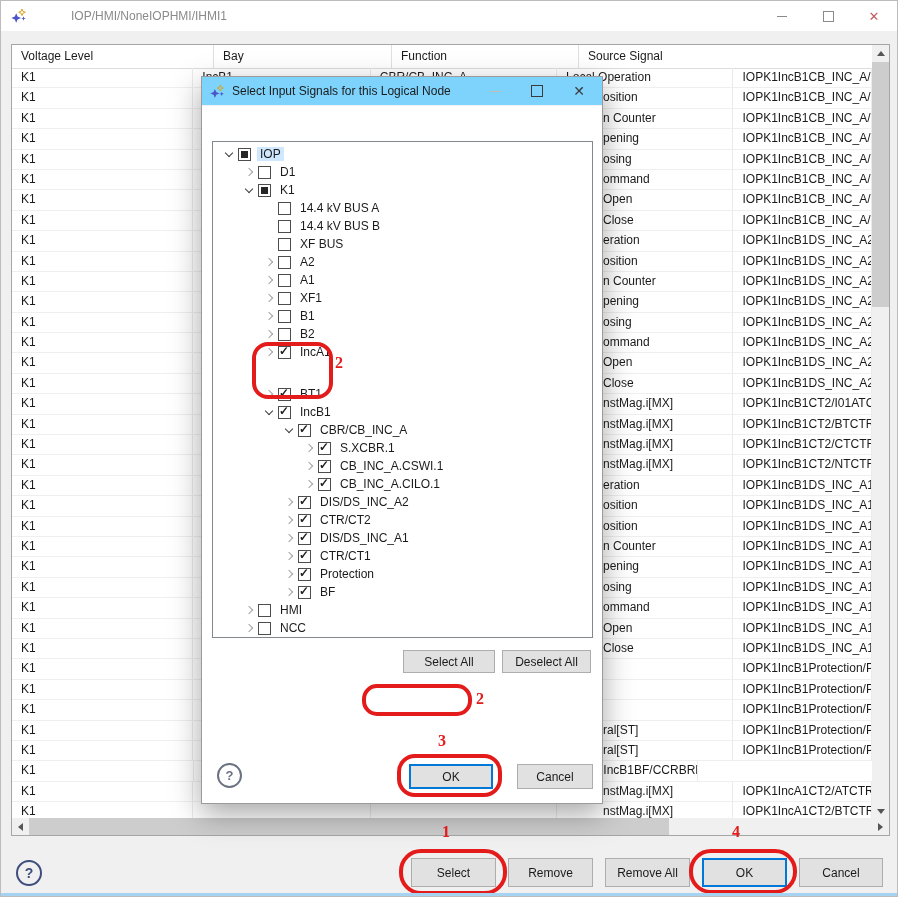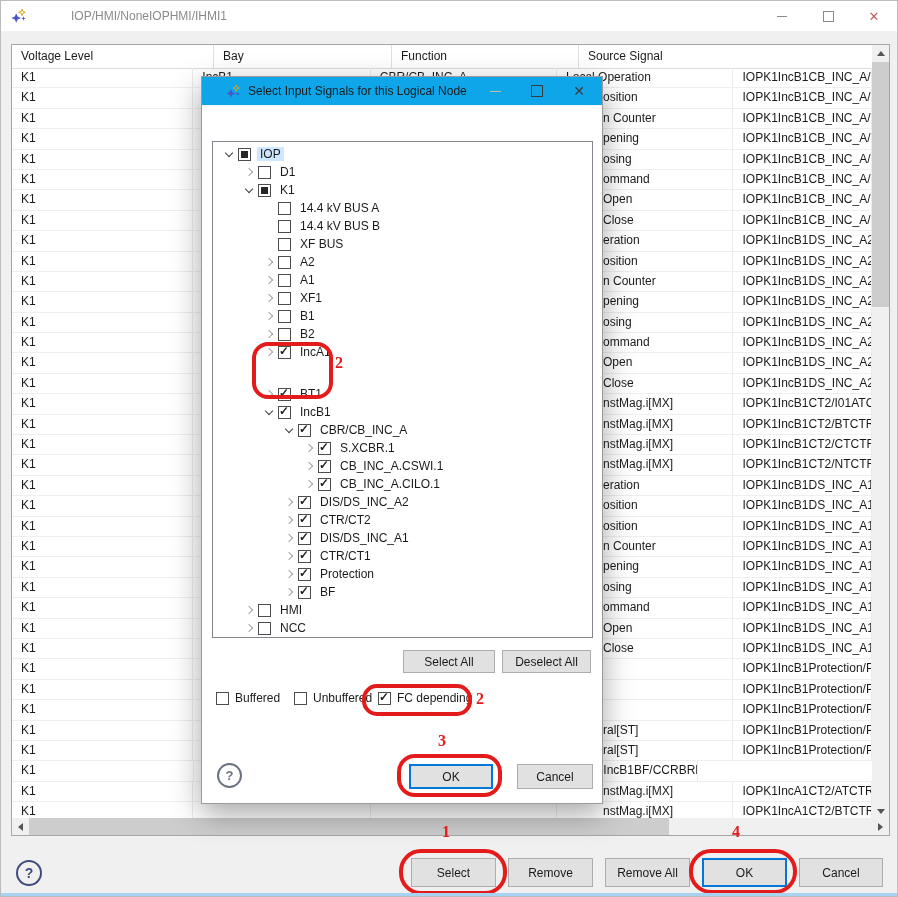--- a/index.html
+++ b/index.html
@@ -36,21 +36,21 @@
   .tri-lf{width:0;height:0;border-top:4px solid transparent;border-bottom:4px solid transparent;border-right:5px solid #555;}
   .tri-rt{width:0;height:0;border-top:4px solid transparent;border-bottom:4px solid transparent;border-left:5px solid #555;}
   
   .btn{position:absolute;height:29px;background:#e1e1e1;border:1px solid #adadad;box-sizing:border-box;
        font-size:12px;display:flex;align-items:center;justify-content:center;font-family:"Liberation Sans",sans-serif;}
   .btn.default{border:1px solid #0078d7;box-shadow:inset 0 0 0 1px #0078d7;}
   .helpicon{position:absolute;border-radius:50%;display:flex;align-items:center;justify-content:center;font-weight:bold;}
   
   #dialog{position:absolute;left:200px;top:75px;width:402px;height:728px;background:#fff;
           border:1px solid #9b9b9b;box-sizing:border-box;z-index:10;box-shadow:0 10px 28px rgba(0,0,0,.35);}
-  .dtitlebar{position:absolute;left:0;top:0;right:0;height:28px;background:#0ea5e9;display:flex;align-items:center;border-bottom:1px solid #f2f2f2;padding-left:16px;}
+  .dtitlebar{position:absolute;left:0;top:0;right:0;height:28px;background:#7dd3fc;display:flex;align-items:center;border-bottom:1px solid #f2f2f2;}
   .dtitlebar .appicon{margin:0 7px 0 8px;width:15px;height:15px;}
   .dtitlebar .title{font-size:12px;color:#1b1b1b;}
   .dctrls{position:absolute;right:2px;top:0;height:28px;display:flex;}
   .dwbtn{width:42px;height:28px;display:flex;align-items:center;justify-content:center;}
   #treebox{position:absolute;left:10px;top:64px;width:381px;height:497px;background:#fff;border:1px solid #828790;box-sizing:border-box;overflow:hidden;}
   #tree{padding-top:3px;}
   .titem{display:flex;align-items:center;height:18px;}
   .chev{width:15px;height:12px;display:flex;align-items:center;justify-content:center;flex:0 0 15px;}
   .chev::before{content:"";width:5px;height:5px;border-right:1.4px solid #a2a2a2;border-bottom:1.4px solid #a2a2a2;transform:rotate(-45deg);display:block;}
   .chev.open::before{transform:rotate(45deg);border-color:#3c3c3c;margin-top:-3px;}
@@ -547,34 +547,20 @@
             <span class="chev"></span>
             <span class="cb"></span>
             <span class="tlabel">HMI_red</span>
           </div>
         </div>
     </div>
 
     <div class="dbtn" style="left:201px;top:573px;width:92px">Select All</div>
     <div class="dbtn" style="left:300px;top:573px;width:89px">Deselect All</div>
 
-    <div id="opts" style="position:absolute;left:0;top:614px;height:16px;right:0">
-        <span class="opt" style="left: 12px;">
-          <span class="cb"></span>
-          <span>Buffered</span>
-        </span>
-        <span class="opt" style="left: 90px;">
-          <span class="cb"></span>
-          <span>Unbuffered</span>
-        </span>
-        <span class="opt" style="left: 174px;">
-          <span class="cb on"></span>
-          <span>FC depending</span>
-        </span>
-      </div>
 
     <div class="helpicon" style="left:15px;top:686px;width:21px;height:21px;border:2px solid #6b7280;color:#6b7280;font-size:13px;">
         <span>?</span>
       </div>
     <div class="dbtn default" style="left:207px;top:687px;width:84px;height:25px">OK</div>
     <div class="dbtn" style="left:315px;top:687px;width:76px;height:25px">Cancel</div>
   </div>
 
   <div class="ann" style="left:251px;top:341px;width:81px;height:57px;border-radius:16px"></div>
   <span class="annnum" style="left:334px;top:353px">2</span>

